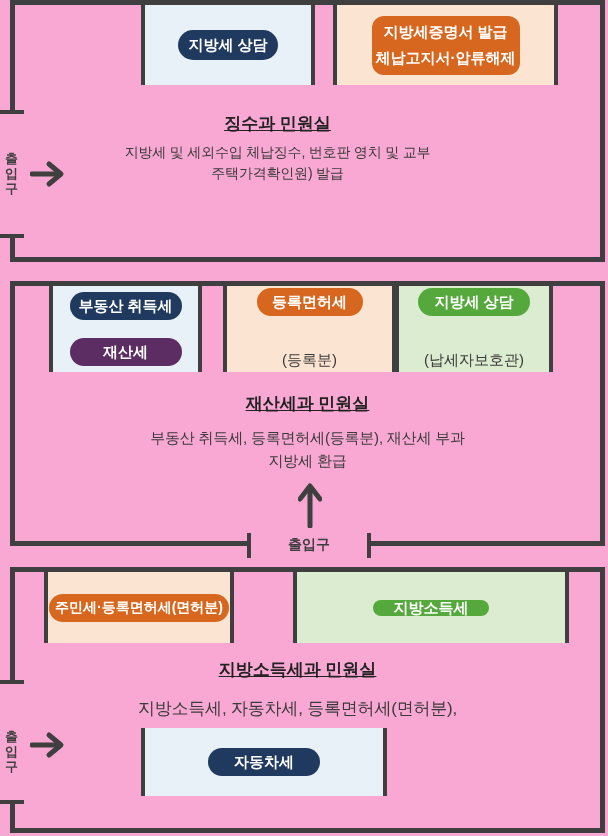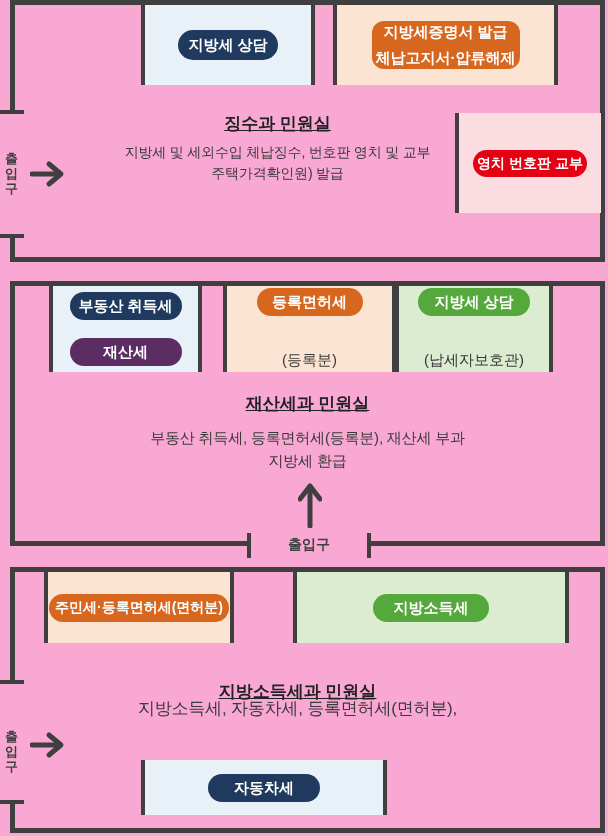--- a/index.html
+++ b/index.html
@@ -43,31 +43,26 @@
   <div class="wall" style="left:10px; top:234px; width:5px; height:28px;"></div>
   <div class="wall" style="left:0; top:234px; width:24px; height:4px;"></div>
 
   <div class="zone bg-blue" style="left:141px; top:5px; width:174px; height:80px;">
     <div class="pill navy" style="width:100px; height:30px;">
       <span>지방세 상담</span>
     </div>
   </div>
 
   <div class="zone bg-peach" style="left:333px; top:5px; width:225px; height:80px;">
-    <div class="pill orange pill-2line" style="width:148px; height:48px;">
+    <div class="pill orange pill-2line" style="width:148px; height:59px;">
       <span>지방세증명서 발급</span>
       <span>체납고지서·압류해제</span>
     </div>
   </div>
 
-  <div class="zone bg-pink no-right" style="left:455px; top:113px; width:146px; height:100px;">
-    <div class="pill red" style="width:114px; height:27px; font-size:14px;">
-      <span>영치 번호판 교부</span>
-    </div>
-  </div>
 
   <div class="section-title" style="left:35px; top:112px; width:485px;">징수과 민원실</div>
   <div class="section-desc" style="left:35px; top:142px; width:485px;">
     <div>지방세 및 세외수입 체납징수, 번호판 영치 및 교부</div>
     <div>주택가격확인원) 발급</div>
   </div>
 
   <div class="entrance-v" style="left:2px; top:142px;">출입구</div>
   <svg class="arrow" style="left:30px; top:160px;" width="38" height="28" viewBox="0 0 38 28">
     <path d="M2 14 H28" stroke="#3f3f3f" stroke-width="5" fill="none" stroke-linecap="round"></path>
@@ -125,31 +120,31 @@
   <div class="wall" style="left:10px; top:804px; width:5px; height:29px;"></div>
   <div class="wall" style="left:0; top:800px; width:24px; height:4px;"></div>
 
   <div class="zone bg-peach" style="left:44px; top:572px; width:190px; height:71px;">
     <div class="pill orange" style="width:180px; height:28px; font-size:14px;">
       <span>주민세·등록면허세(면허분)</span>
     </div>
   </div>
 
   <div class="zone bg-green" style="left:293px; top:572px; width:276px; height:71px;">
-    <div class="pill green" style="width:116px; height:28px;">
+    <div class="pill green" style="width:116px; height:16px;">
       <span>지방소득세</span>
     </div>
   </div>
 
-  <div class="section-title" style="left:50px; top:680px; width:495px;">지방소득세과 민원실</div>
+  <div class="section-title" style="left:50px; top:658px; width:495px;">지방소득세과 민원실</div>
   <div class="section-desc" style="left:50px; top:698px; width:495px; line-height:22px; font-size:17px;">
     <div>지방소득세, 자동차세, 등록면허세(면허분),</div>
   </div>
 
-  <div class="zone bg-blue" style="left:141px; top:760px; width:246px; height:55px;">
+  <div class="zone bg-blue" style="left:141px; top:728px; width:246px; height:68px;">
     <div class="pill navy" style="width:112px; height:28px;">
       <span>자동차세</span>
     </div>
   </div>
 
   <div class="entrance-v" style="left:2px; top:720px;">출입구</div>
   <svg class="arrow" style="left:30px; top:731px;" width="38" height="28" viewBox="0 0 38 28">
     <path d="M2 14 H28" stroke="#3f3f3f" stroke-width="5" fill="none" stroke-linecap="round"></path>
     <path d="M19 4 L31 14 L19 24" stroke="#3f3f3f" stroke-width="5" fill="none" stroke-linecap="round" stroke-linejoin="round"></path>
   </svg>

